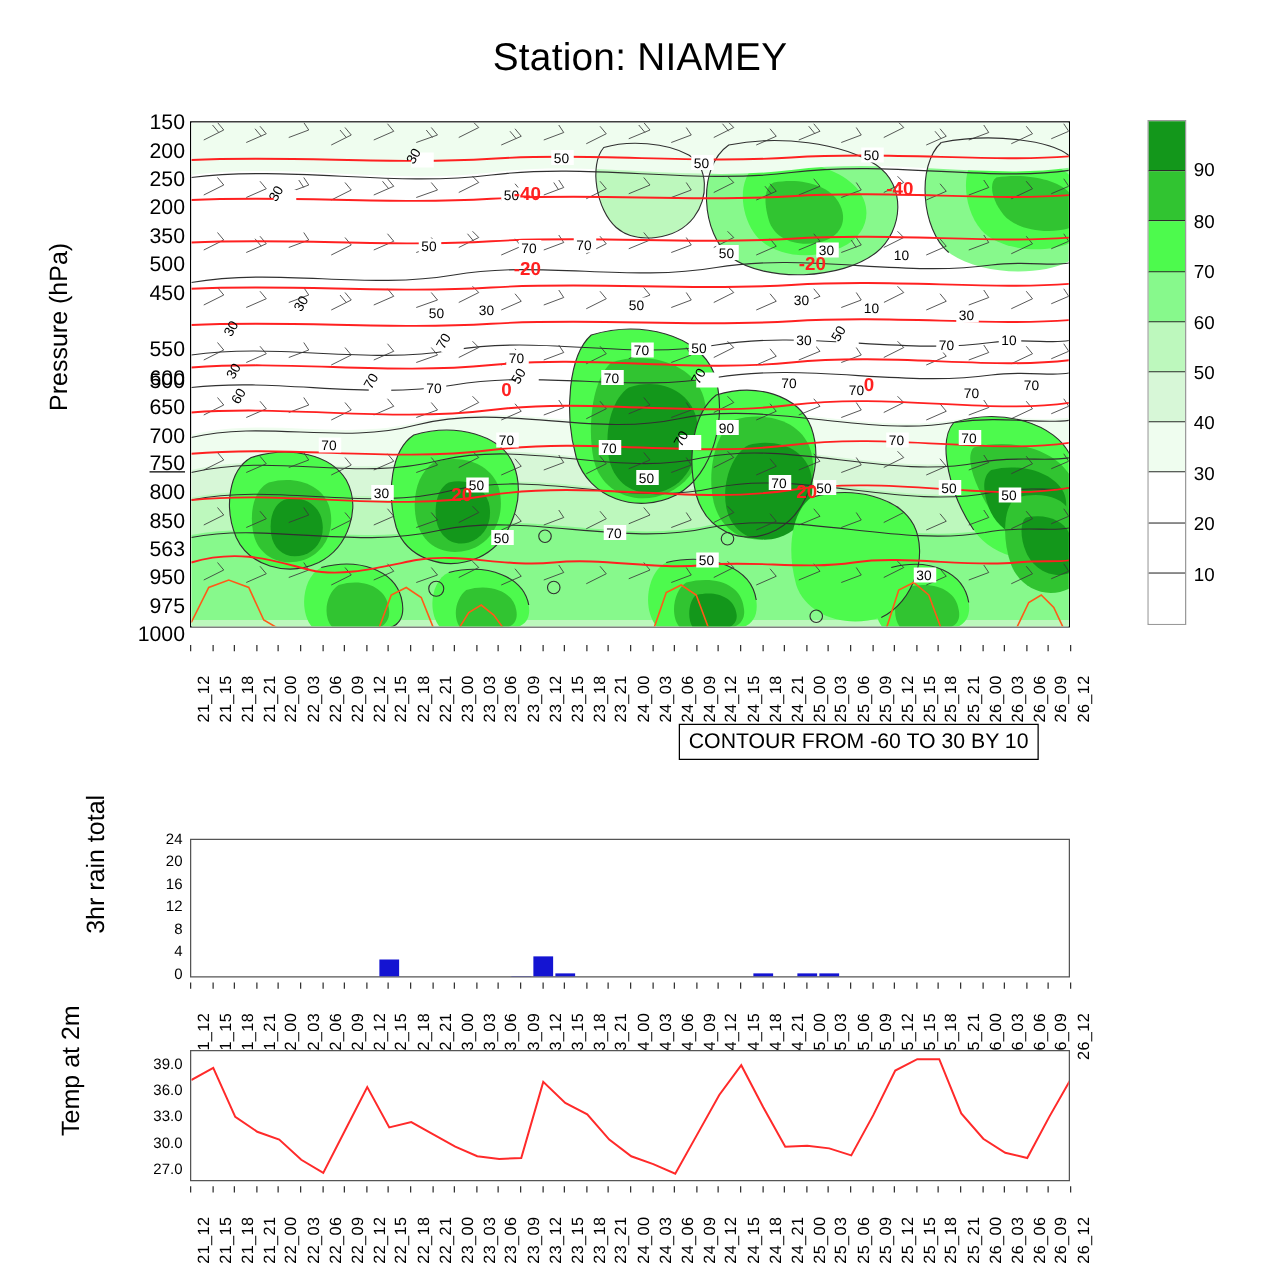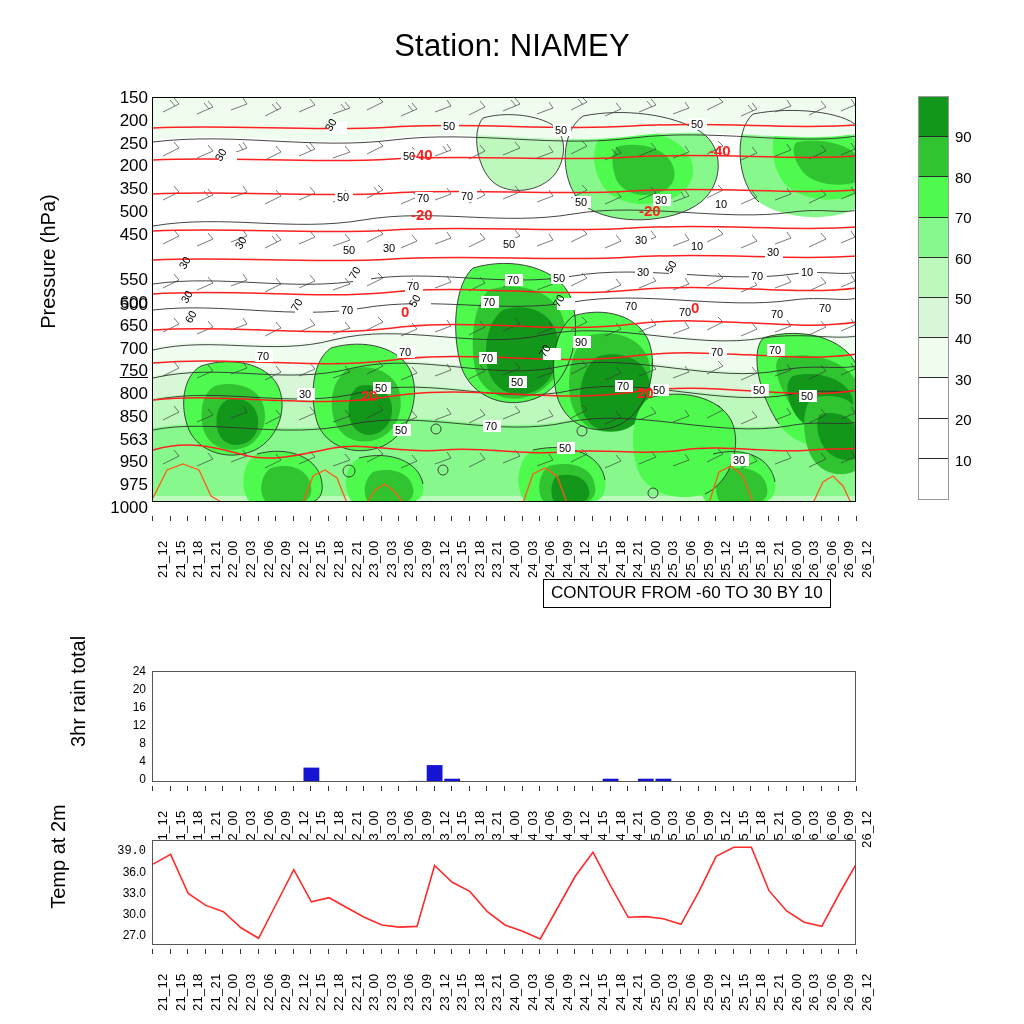--- a/index.html
+++ b/index.html
@@ -771,21 +771,21 @@
     <span style="left: 672.8px; top: 62px;">26_06</span>
     <div class="tickmark" style="left: 668.8px; top: 0px; width: 1px; height: 5px;"></div>
     <span style="left: 690.4px; top: 62px;">26_09</span>
     <div class="tickmark" style="left: 686.4px; top: 0px; width: 1px; height: 5px;"></div>
     <span style="left: 708px; top: 62px;">26_12</span>
     <div class="tickmark" style="left: 704px; top: 0px; width: 1px; height: 5px;"></div>
   </div>
 
 <div class="abs" id="tempLabel">Temp at 2m</div>
 <div class="abs" id="tempYticks">
-    <div style="top: 11.5px; font-family: Liberation Mono, monospace;">39.0</div>
+    <div style="top: 11.5px;">39.0</div>
     <div style="top: 32.5px;">36.0</div>
     <div style="top: 53.5px;">33.0</div>
     <div style="top: 74.5px;">30.0</div>
     <div style="top: 95.5px;">27.0</div>
   </div>
 <div class="abs" id="tempPanel">
   <svg width="704" height="105" viewBox="0 0 704 105">
     <polyline id="tempLine" fill="none" stroke-width="1.6" points="0.0,23.1 17.6,13.3 35.2,52.5 52.8,64.4 70.4,70.7 88.0,86.8 105.6,97.3 123.2,63.0 140.8,28.7 158.4,60.9 176.0,56.7 193.6,66.5 211.2,76.3 228.8,84.0 246.4,86.1 264.0,85.4 281.6,24.5 299.2,41.3 316.8,50.4 334.4,70.7 352.0,84.0 369.6,90.3 387.2,98.0 404.8,66.5 422.4,35.0 440.0,11.2 457.6,44.8 475.2,76.3 492.8,75.6 510.4,77.7 528.0,83.3 545.6,51.1 563.2,15.4 580.8,6.3 598.4,6.3 616.0,49.7 633.6,70.0 651.2,81.2 668.8,85.4 686.4,52.5 704.0,21.7" stroke="#ff2a2a"></polyline>
   </svg>
 </div>

